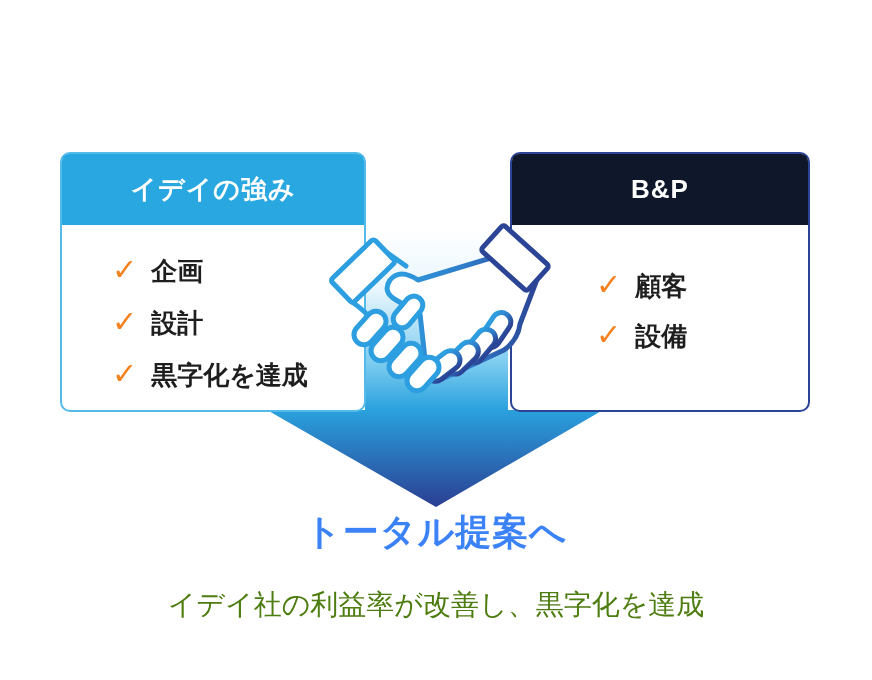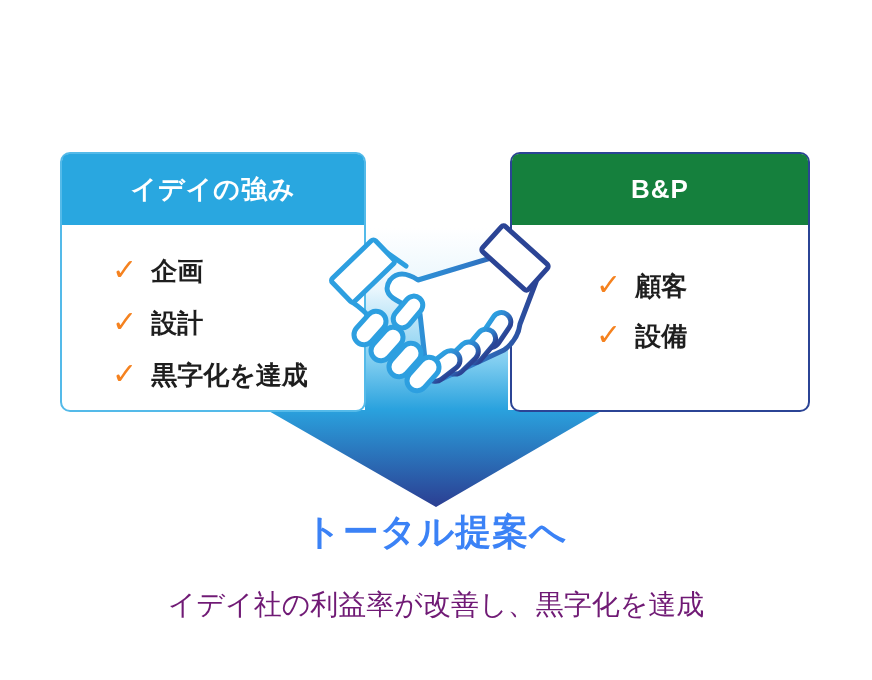--- a/index.html
+++ b/index.html
@@ -19,21 +19,21 @@
     border-radius:10px;
   }
   .card.left  { left:44px;  width:306px; border:2px solid #54BAE9;margin-left:16px; }
   .card.right { left:510px; width:300px; border:2px solid #2B4495; }
   .card-header {
     height:71px; display:flex; align-items:center; justify-content:center;
     color:#ffffff; font-weight:700; font-size:26px;
     border-radius:7px 7px 0 0; letter-spacing:1px;
   }
   .card.left  .card-header { background:#29A7E0; }
-  .card.right .card-header { background:#15803d; }
+  .card.right .card-header { background:#0f172a; }
   .card-items { list-style:none; }
   .card.left  .card-items { padding:20px 0 0 50px; }
   .card.right .card-items { padding:36px 0 0 84px; }
   .card-item {
     display:flex; align-items:center; gap:14px;
     font-size:26px; font-weight:700; color:#1e1e1e;
   }
   .card.left  .card-item { height:52px; }
   .card.right .card-item { height:50px; }
   .check {
@@ -42,21 +42,21 @@
   }
   .arrow-svg     { position:absolute; left:250px; top:228px; }
   .handshake-svg { position:absolute; left:322px; top:222px; }
   .result-headline {
     position:absolute; top:508px; left:0; width:100%;
     text-align:center; font-size:36px; font-weight:700; color:#3b82f6;
     letter-spacing:1px;
   }
   .result-subtitle {
     position:absolute; top:586px; left:0; width:100%;
-    text-align:center; font-size:28px; font-weight:400; color:#701a75;
+    text-align:center; font-size:28px; font-weight:400; color:#4d7c0f;
   }
 </style>
 </head>
 <body>
 
 <div class="stage">
 
 
   <svg class="arrow-svg" width="372" height="282" viewBox="0 0 372 282">
     <defs>

